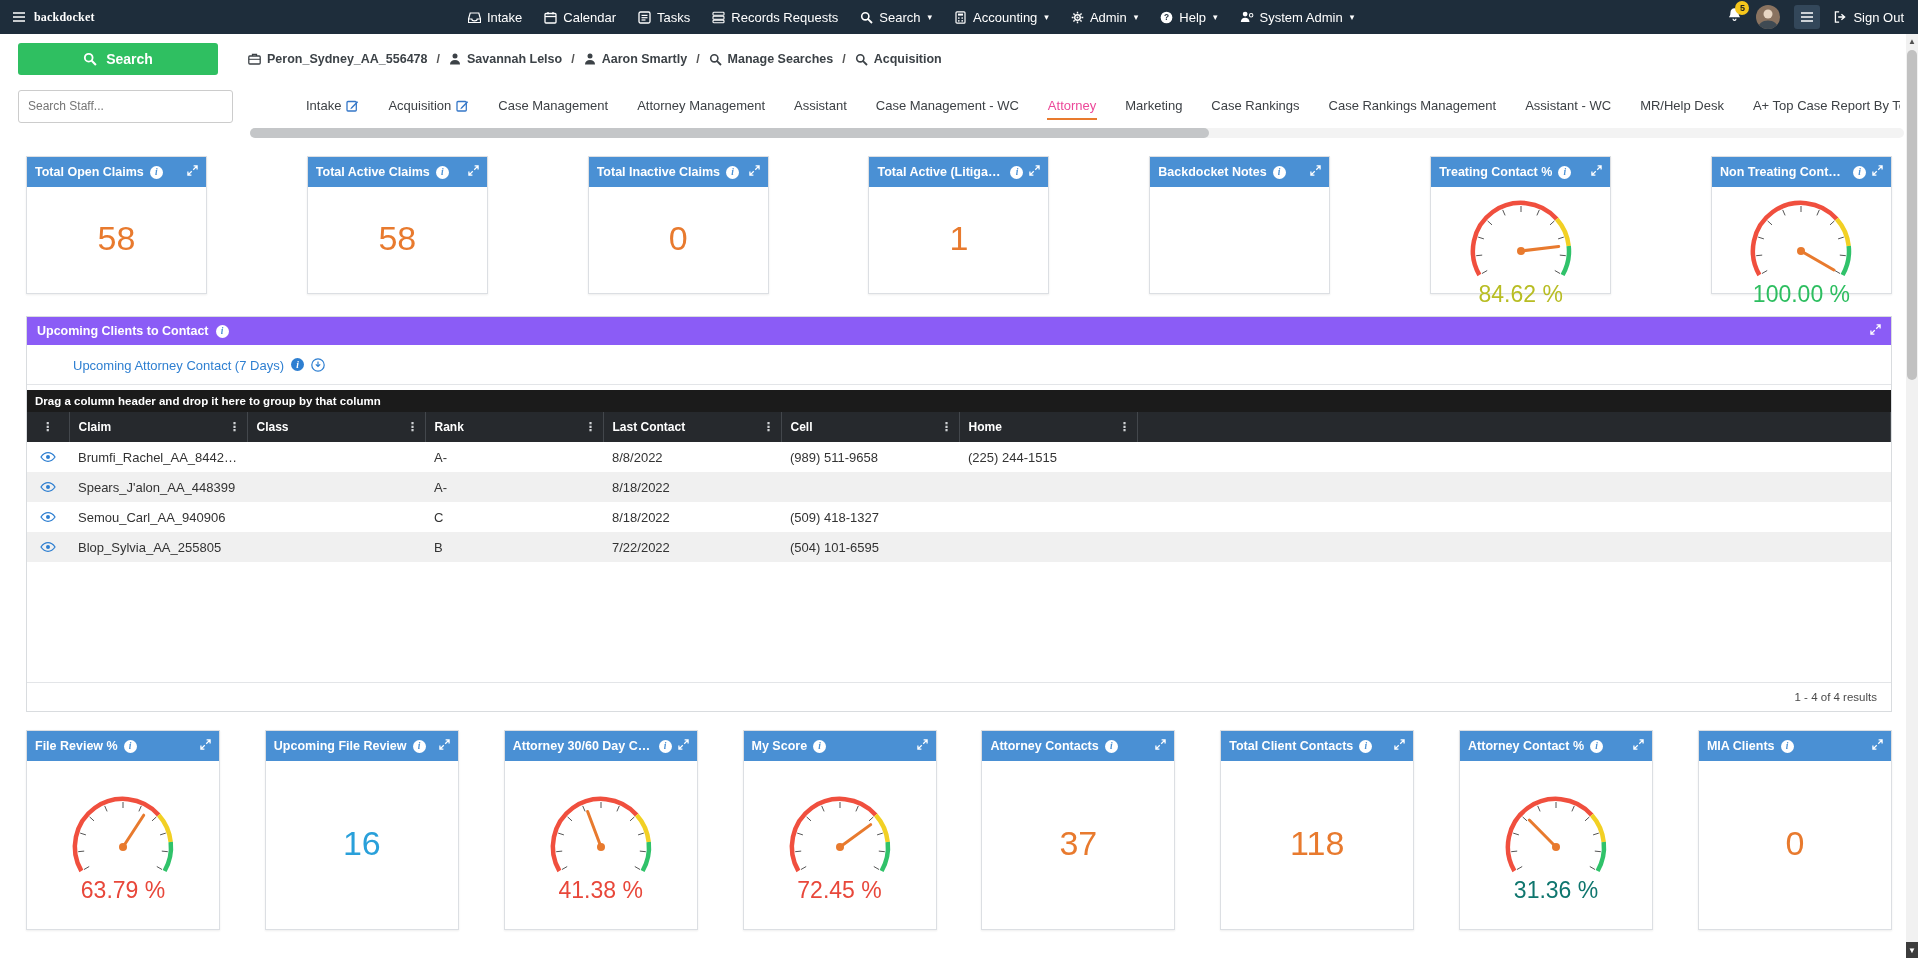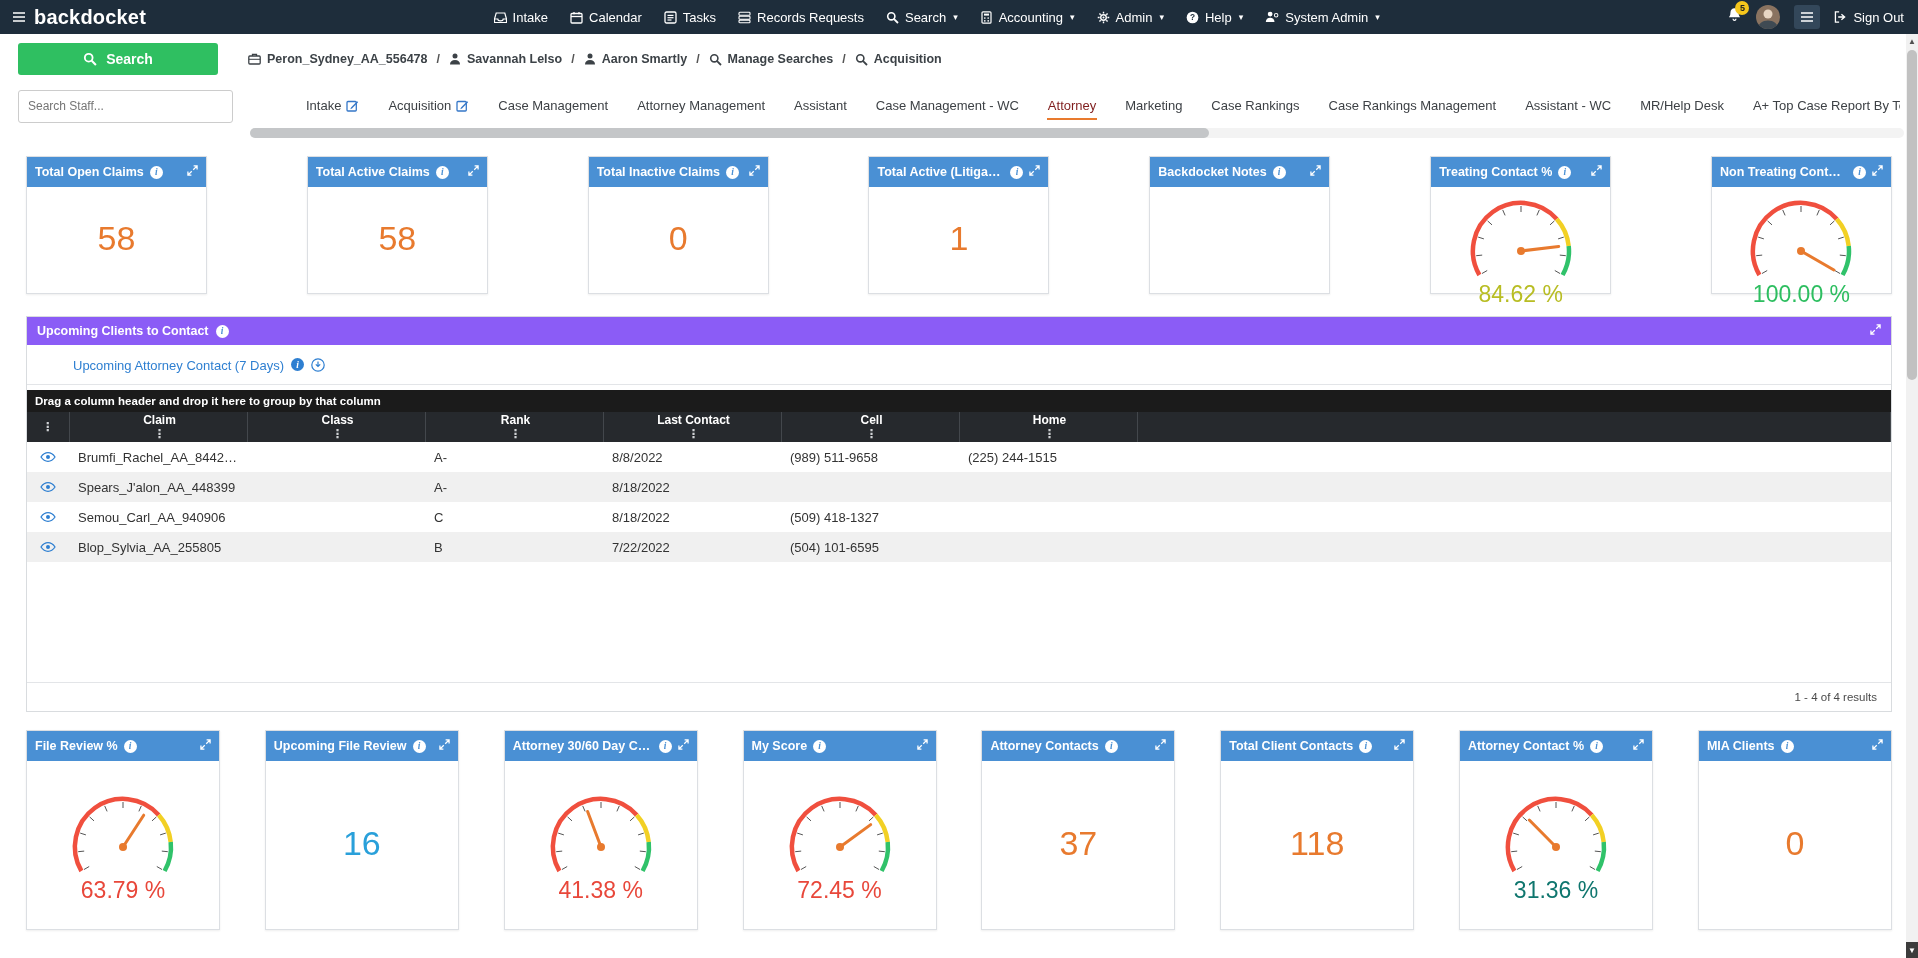--- a/index.html
+++ b/index.html
@@ -11,21 +11,21 @@
   }
   .icon { display:inline-flex; align-items:center; justify-content:center; }
   .icon svg { display:block; }
 
   
   .navbar {
     height:34px; background:#1e2d3b; color:#fff;
     display:flex; align-items:center; padding:0 8px 0 12px; gap:10px;
   }
   .nav-left { display:flex; align-items:center; gap:8px; }
-  .brand { font-size:20px; font-weight:bold; letter-spacing:.2px; cursor:pointer; }
+  .brand { font-size:12px; font-weight:bold; letter-spacing:.2px; cursor:pointer;font-family:Liberation Serif, serif; }
   .nav-center { display:flex; align-items:center; gap:22px; margin:0 auto; }
   .nav-item { display:flex; align-items:center; gap:6px; font-size:13px; cursor:pointer; white-space:nowrap; }
   .nav-item .caret { font-size:9px; margin-left:1px; }
   .nav-right { display:flex; align-items:center; gap:14px; padding-right:6px; }
   .bell-wrap { position:relative; cursor:pointer; }
   .badge {
     position:absolute; top:-6px; right:-7px; width:14px; height:14px; border-radius:50%;
     background:#f5c61c; color:#222; font-size:9px; font-weight:bold;
     display:flex; align-items:center; justify-content:center;
   }
@@ -51,21 +51,21 @@
   .crumb-sep { color:#555; font-weight:bold; }
 
   
   .toolbar-row { height:44px; display:flex; align-items:center; padding:0 18px; }
   .staff-input {
     width:215px; height:33px; border:1px solid #ccc; border-radius:3px; padding:0 9px;
     font-size:12px; color:#555; font-family:inherit; outline:none;
   }
   .tabs { display:flex; align-items:flex-end; gap:27px; margin-left:72px; white-space:nowrap; overflow:hidden; flex:1; }
   .tab { font-size:13px; color:#3d4145; padding:6px 1px 7px; cursor:pointer; display:flex; align-items:center; gap:5px; }
-  .tab.active { border-bottom:2px solid #e87a2e; padding-bottom:5px; color:#7f1d1d; }
+  .tab.active { border-bottom:2px solid #e87a2e; padding-bottom:5px; color:#ec4899; }
   .tab .edit { color:#3577c8; }
   .hscroll { height:10px; background:#f3f3f3; border-radius:5px; margin:0 14px 4px 250px; position:relative; }
   .hscroll-thumb { position:absolute; left:0; top:0; height:10px; width:58%; background:#c4c6c8; border-radius:5px; cursor:grab; }
 
   
   .main { padding:14px 26px 0 26px; }
   .kpi-row { display:flex; justify-content:space-between; }
   .card {
     background:#fff; border:1px solid #dcdfe3; box-shadow:0 1px 2px rgba(0,0,0,.07);
     display:flex; flex-direction:column;
@@ -93,21 +93,21 @@
   .panel { margin-top:22px; border:1px solid #d9dcdf; background:#fff; }
   .panel-header {
     background:#8b5cf6; color:#fff; height:28px; display:flex; align-items:center;
     padding:0 10px; gap:7px; font-size:12.5px; font-weight:bold;
   }
   .panel-subrow { padding:11px 0 10px 46px; border-bottom:1px solid #e3e5e8; }
   .subtab { display:inline-flex; align-items:flex-start; gap:7px; color:#2e7fd1; font-size:13px; cursor:pointer; }
   .drag-bar { background:#1b1b1b; color:#fff; font-size:11.5px; font-weight:bold; padding:5px 8px; margin-top:5px; }
   table.grid { width:100%; border-collapse:collapse; table-layout:fixed; }
   .grid th { background:#26292d; color:#fff; font-size:12px; font-weight:bold; padding:0; border-right:1px solid #43474c; height:30px; }
-  .grid th .th-in { display:flex; align-items:center; justify-content:space-between; padding:0 6px 0 9px;flex-direction:column; }
+  .grid th .th-in { display:flex; align-items:center; justify-content:space-between; padding:0 6px 0 9px; }
   .grid th.c0, .grid td.c0 { width:42px; text-align:center; }
   .grid th.colw { width:178px; }
   .grid th.filler { width:auto; }
   .dots { color:#cfd2d5; font-size:12px; cursor:pointer; font-family:"DejaVu Sans",sans-serif; }
   .grid td { font-size:13px; color:#333; padding:7px 9px; height:30px; overflow:hidden; white-space:nowrap; text-overflow:ellipsis; }
   .grid tr.alt td { background:#f0f0f0; }
   .eye { color:#2e7fd1; cursor:pointer; display:inline-flex; }
   .table-spacer { height:120px; }
   .panel-footer { border-top:1px solid #e3e5e8; padding:8px 14px; text-align:right; font-size:11.5px; color:#4a4a4a; }
 

